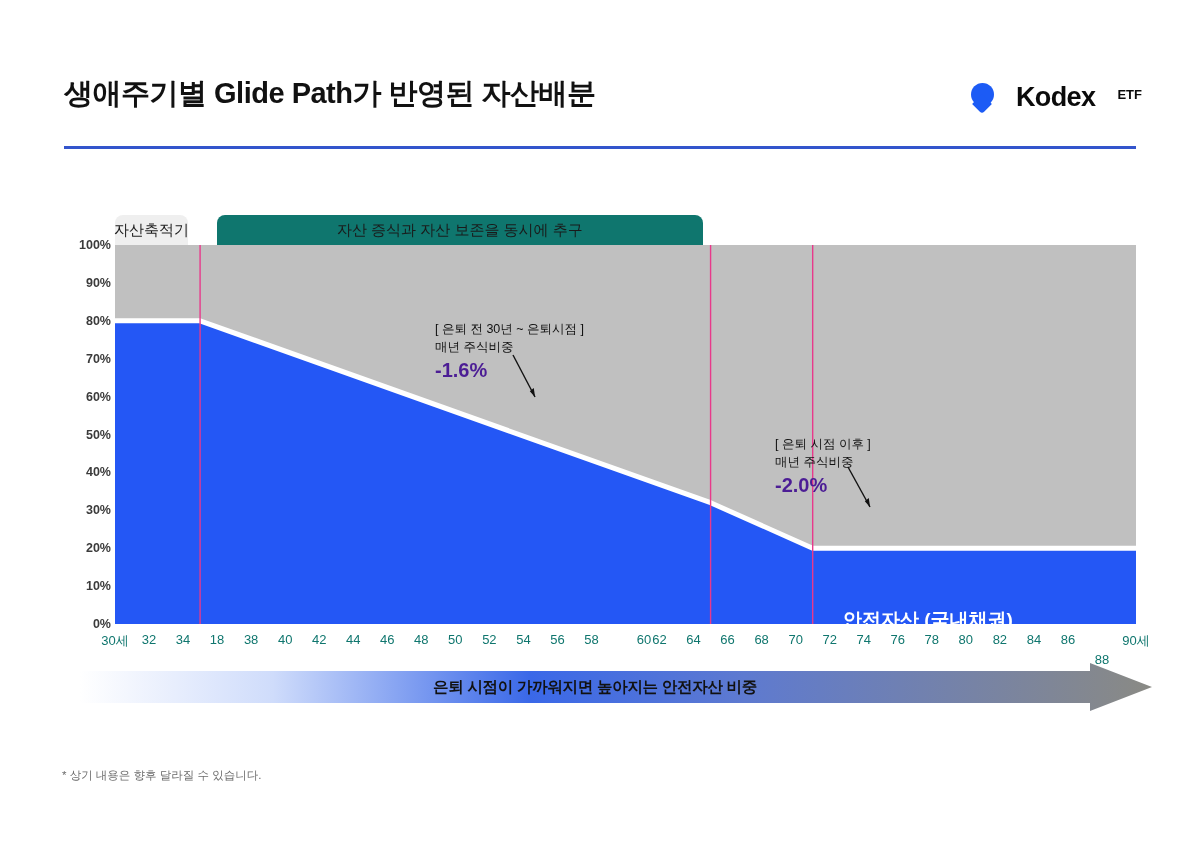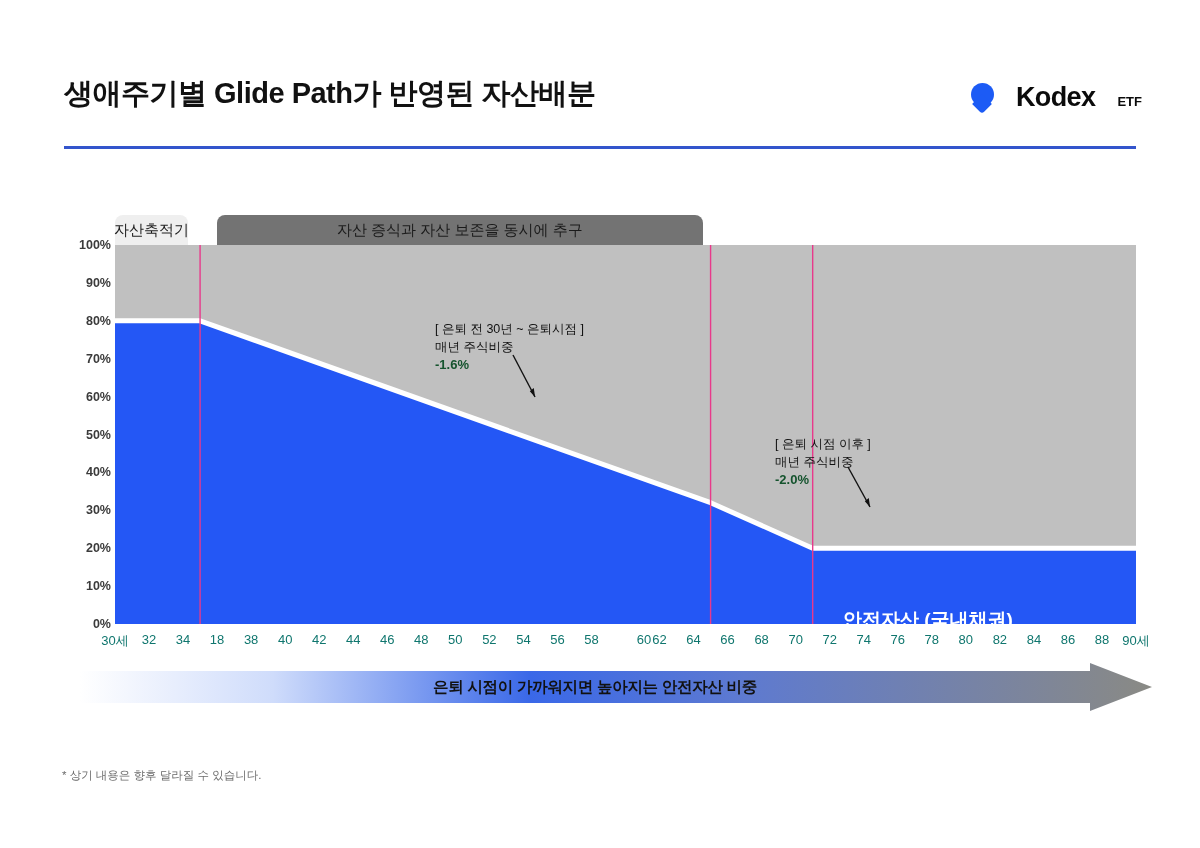--- a/index.html
+++ b/index.html
@@ -22,21 +22,21 @@
   #brand-pin{width:23px;height:30px;position:relative;}
   #brand-pin .pin-body{
     position:absolute;left:0;top:0;width:23px;height:23px;border-radius:50% 50% 50% 50%;
     background:#1C5BF5;
   }
   #brand-pin .pin-tip{
     position:absolute;left:4.5px;top:14px;width:14px;height:14px;background:#1C5BF5;
     transform:rotate(45deg);border-radius:0 0 3px 0;
   }
   #brand-name{font-size:27px;font-weight:bold;color:#0b0b0b;letter-spacing:-0.6px;}
-  #brand-sub{font-size:13px;font-weight:bold;color:#0b0b0b;align-self:flex-start;margin-top:12px;}
+  #brand-sub{font-size:13px;font-weight:bold;color:#0b0b0b;align-self:flex-start;margin-top:5px;}
   #header-rule{position:absolute;left:64px;top:146px;width:1072px;height:3px;background:#3355cc;}
 
   
   #phase-bar{position:absolute;left:115px;top:215px;width:1021px;height:30px;}
   .phase-tab{
     position:absolute;top:0;height:30px;
     border-radius:8px 8px 0 0;
     display:flex;align-items:center;justify-content:center;
     font-size:15px;color:#1a1a1a;white-space:nowrap;
   }
@@ -55,21 +55,21 @@
     position:absolute;top:4px;font-size:13px;color:#0f766e;
     transform:translateX(-50%);white-space:nowrap;
   }
 
   
   .area-label{position:absolute;color:#ffffff;font-weight:bold;font-size:19px;white-space:nowrap;}
   #label-risky{left:165px;top:520px;}
   #label-safe{left:728px;top:362px;}
 
   .callout{position:absolute;text-align:left;font-size:12.5px;color:#111;line-height:1.45;white-space:nowrap;}
-  .callout .pct{color:#14532d;font-weight:bold;font-size:13px;}
+  .callout .pct{color:#4c1d95;font-weight:bold;font-size:20px;}
 
   
   #arrow-banner{position:absolute;left:80px;top:663px;width:1072px;height:48px;}
   #arrow-text{
     position:absolute;left:0;top:0;width:1030px;height:48px;
     display:flex;align-items:center;justify-content:center;
     font-size:15.5px;font-weight:bold;color:#111;letter-spacing:-0.3px;
   }
 
   
@@ -90,21 +90,21 @@
     <div id="brand-sub">ETF</div>
   </div>
 
   <div id="header-rule"></div>
 </div>
 
 <div id="phase-bar">
     <div class="phase-tab" style="left: 0px; width: 73px; background: rgb(239, 239, 239);">
       <span>자산축적기</span>
     </div>
-    <div class="phase-tab" style="left: 102.1px; width: 485.483px; background: #737373;">
+    <div class="phase-tab" style="left: 102.1px; width: 485.483px; background: #0f766e;">
       <span>자산 증식과 자산 보존을 동시에 추구</span>
     </div>
   </div>
 
 <div id="chart-wrap">
   <div id="y-axis">
       <div class="y-tick" style="top: 384px;">0%</div>
       <div class="y-tick" style="top: 346.1px;">10%</div>
       <div class="y-tick" style="top: 308.2px;">20%</div>
       <div class="y-tick" style="top: 270.3px;">30%</div>
@@ -172,21 +172,21 @@
       <div class="x-tick" style="left: 646.633px;">68</div>
       <div class="x-tick" style="left: 680.667px;">70</div>
       <div class="x-tick" style="left: 714.7px;">72</div>
       <div class="x-tick" style="left: 748.733px;">74</div>
       <div class="x-tick" style="left: 782.767px;">76</div>
       <div class="x-tick" style="left: 816.8px;">78</div>
       <div class="x-tick" style="left: 850.833px;">80</div>
       <div class="x-tick" style="left: 884.867px;">82</div>
       <div class="x-tick" style="left: 918.9px;">84</div>
       <div class="x-tick" style="left: 952.933px;">86</div>
-      <div class="x-tick" style="left: 986.967px;">88</div>
+      <div class="x-tick" style="left: 986.967px; margin-top: 20px;">88</div>
       <div class="x-tick" style="left: 1021px;">90세</div>
     </div>
 </div>
 
 <div id="arrow-banner">
   <svg width="1072" height="48" viewBox="0 0 1072 48">
     <defs>
       <linearGradient id="bannerGrad" x1="0" y1="0" x2="1" y2="0">
         <stop offset="0%" stop-color="#ffffff"></stop>
         <stop offset="18%" stop-color="#cfdcfb"></stop>

